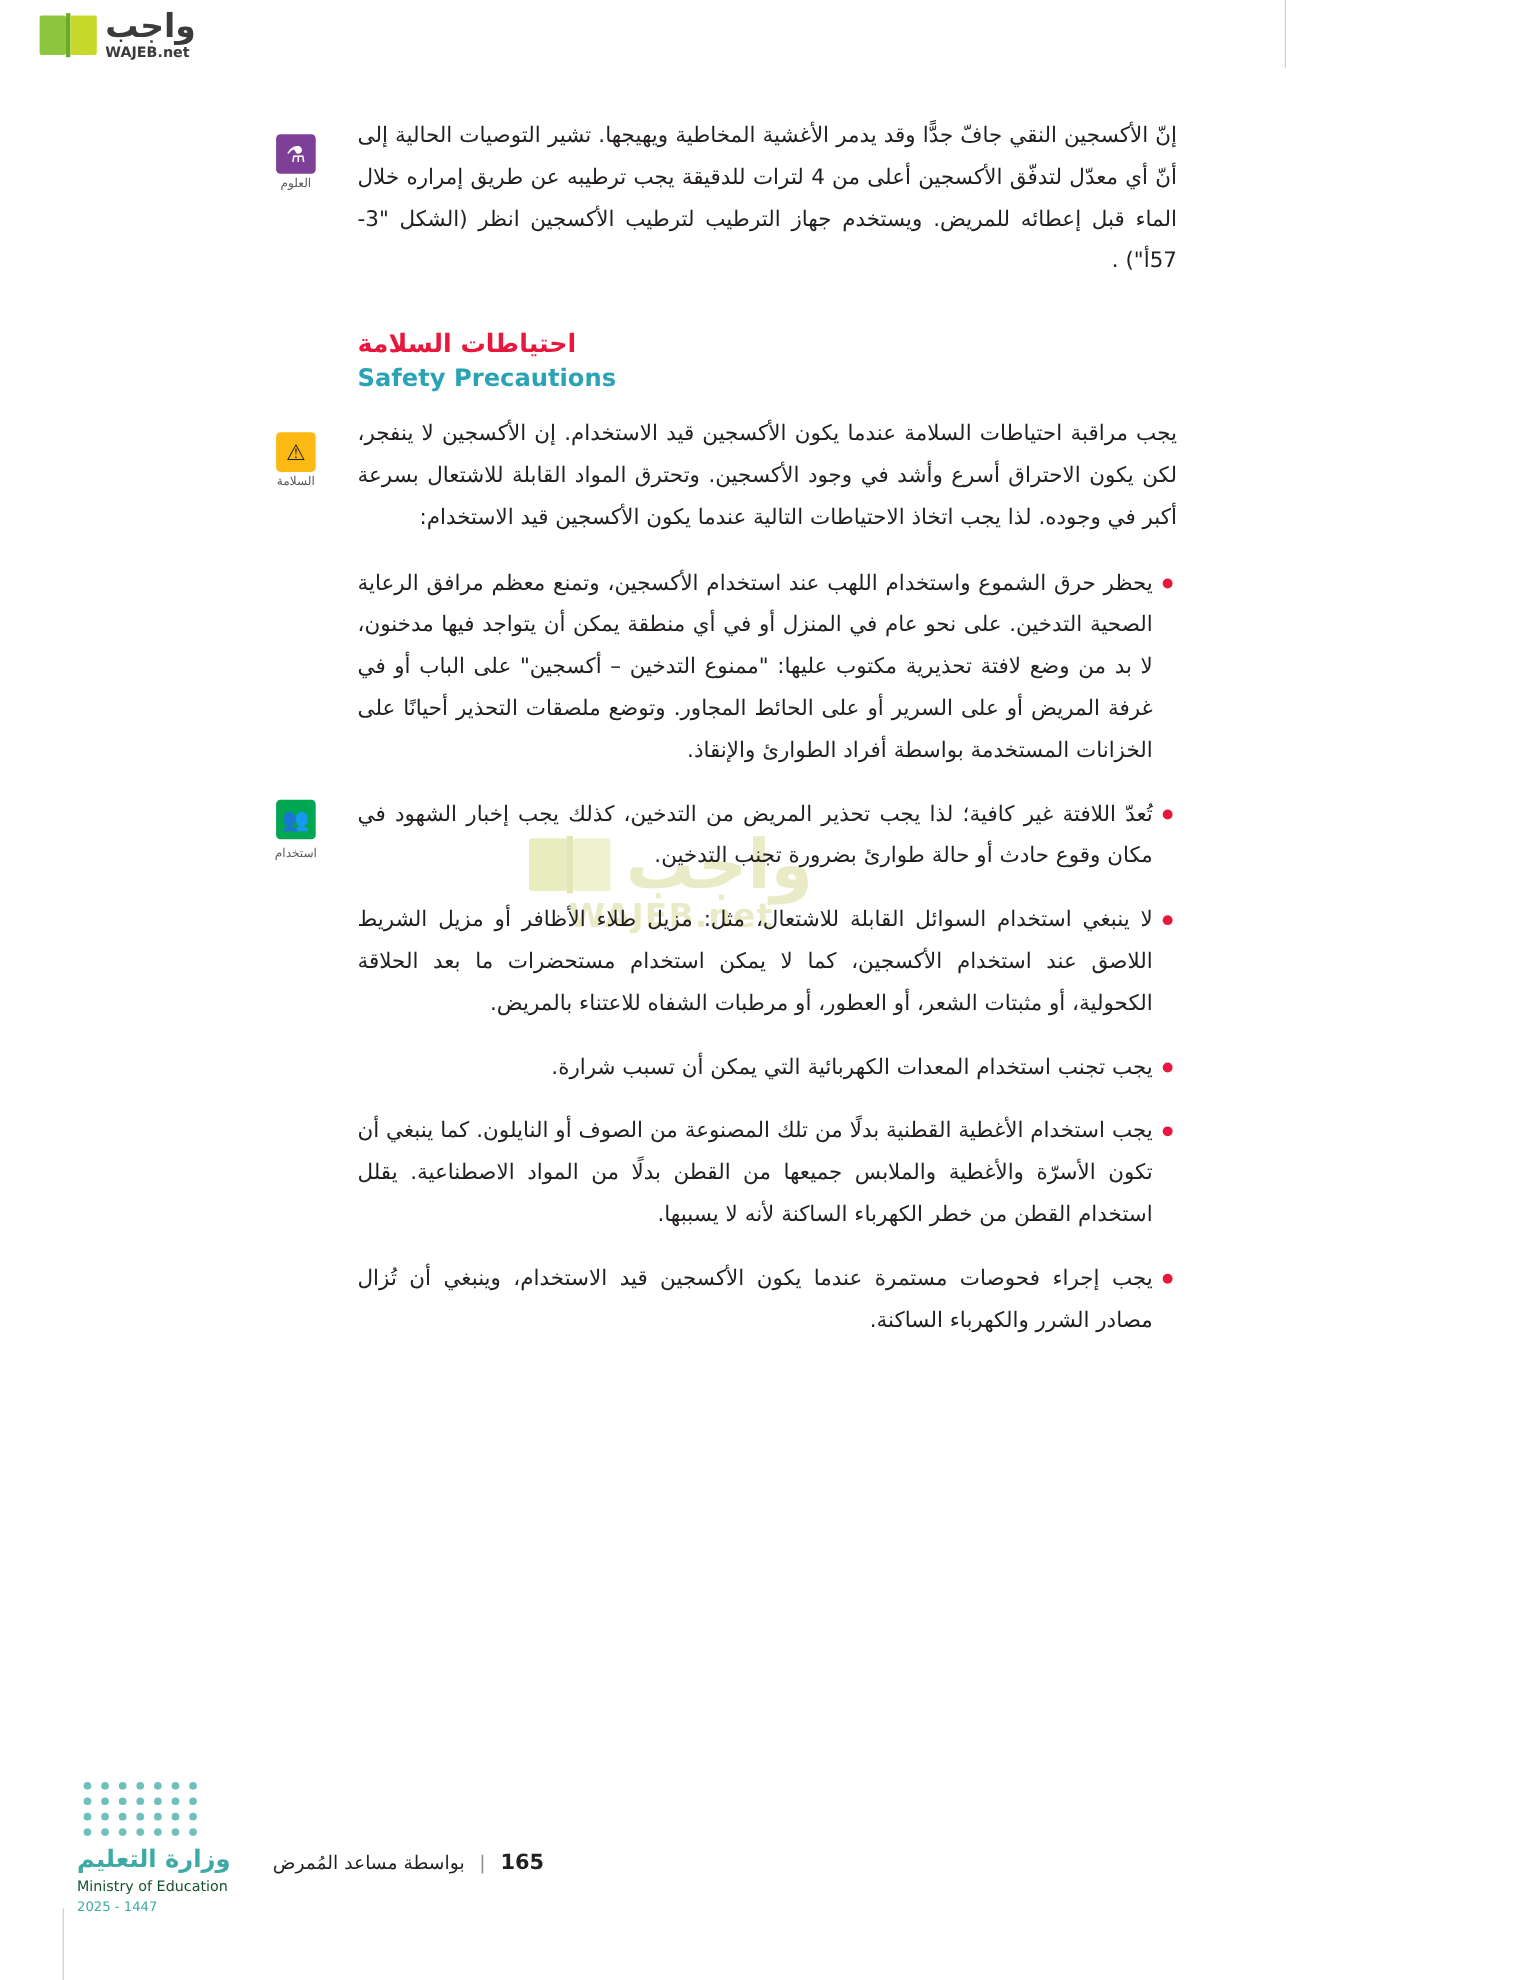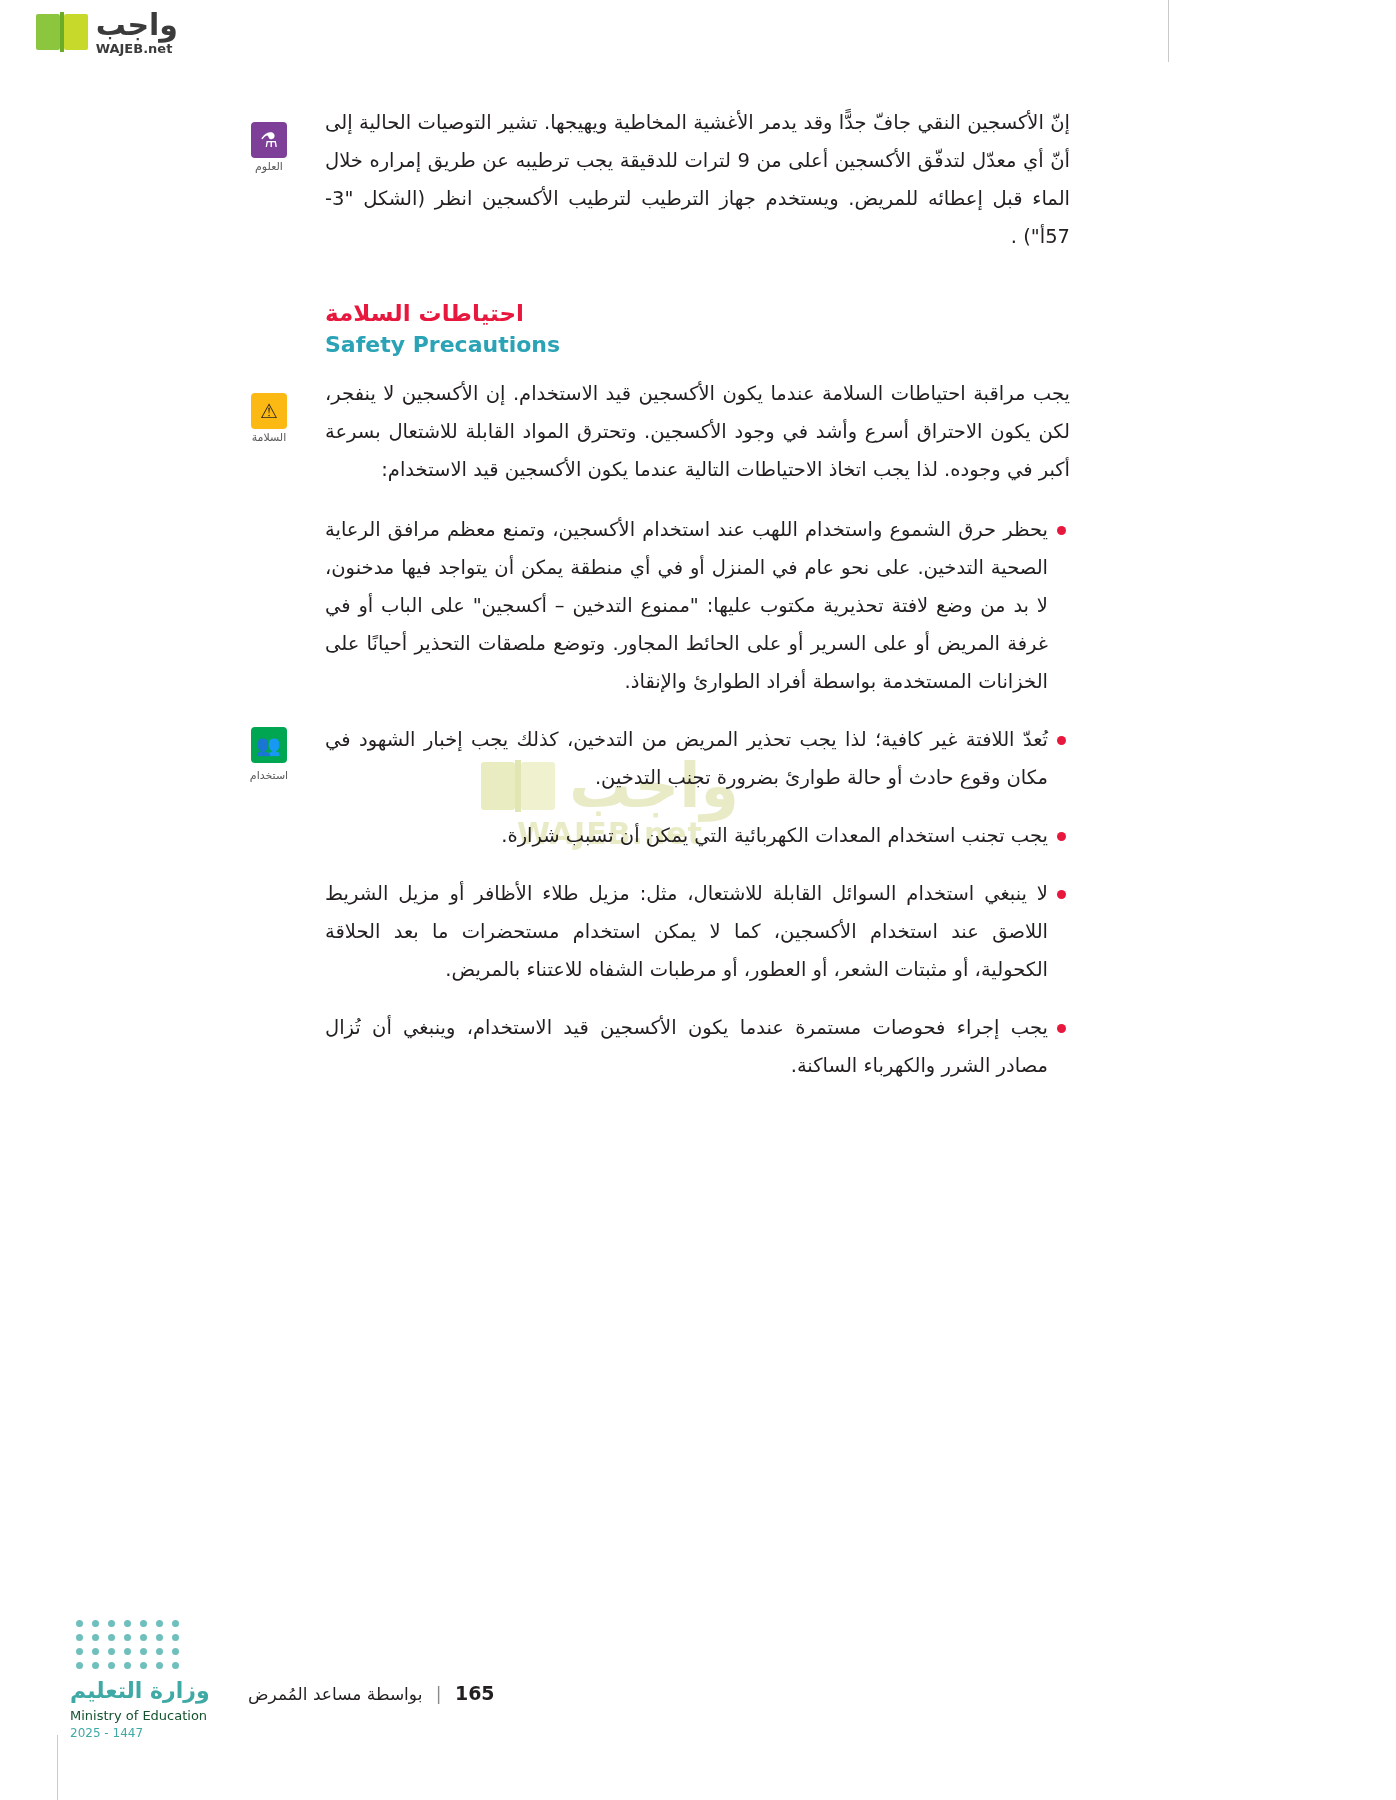--- a/index.html
+++ b/index.html
@@ -366,21 +366,21 @@
     <span class="wm-en">WAJEB.net</span>
   </div>
 
   <div class="content">
 
     <div class="intro-block">
       <div class="side-icon" id="icon-science">
         <div class="badge science">⚗</div>
         <span class="cap">العلوم</span>
       </div>
-      <p class="para">إنّ الأكسجين النقي جافّ جدًّا وقد يدمر الأغشية المخاطية ويهيجها. تشير التوصيات الحالية إلى أنّ أي معدّل لتدفّق الأكسجين أعلى من 9 لترات للدقيقة يجب ترطيبه عن طريق إمراره خلال الماء قبل إعطائه للمريض. ويستخدم جهاز الترطيب لترطيب الأكسجين انظر (الشكل "3-57أ") .</p>
+      <p class="para">إنّ الأكسجين النقي جافّ جدًّا وقد يدمر الأغشية المخاطية ويهيجها. تشير التوصيات الحالية إلى أنّ أي معدّل لتدفّق الأكسجين أعلى من 4 لترات للدقيقة يجب ترطيبه عن طريق إمراره خلال الماء قبل إعطائه للمريض. ويستخدم جهاز الترطيب لترطيب الأكسجين انظر (الشكل "3-57أ") .</p>
     </div>
 
     <div class="heading-wrap">
       <h2 class="head-ar">احتياطات السلامة</h2>
       <h3 class="head-en">Safety Precautions</h3>
     </div>
 
     <div class="intro-block">
       <div class="side-icon" id="icon-safety">
         <div class="badge safety">⚠</div>
@@ -394,24 +394,27 @@
         <span>يحظر حرق الشموع واستخدام اللهب عند استخدام الأكسجين، وتمنع معظم مرافق الرعاية الصحية التدخين. على نحو عام في المنزل أو في أي منطقة يمكن أن يتواجد فيها مدخنون، لا بد من وضع لافتة تحذيرية مكتوب عليها: "ممنوع التدخين – أكسجين" على الباب أو في غرفة المريض أو على السرير أو على الحائط المجاور. وتوضع ملصقات التحذير أحيانًا على الخزانات المستخدمة بواسطة أفراد الطوارئ والإنقاذ.</span>
       </li>
       <li class="with-icon">
         <div class="side-icon" id="icon-community">
           <div class="badge community">👥</div>
           <span class="cap">استخدام</span>
         </div>
         <span>تُعدّ اللافتة غير كافية؛ لذا يجب تحذير المريض من التدخين، كذلك يجب إخبار الشهود في مكان وقوع حادث أو حالة طوارئ بضرورة تجنب التدخين.</span>
       </li>
       <li>
+        <span>لا ينبغي استخدام السوائل القابلة للاشتعال، مثل: مزيل طلاء الأظافر أو مزيل الشريط اللاصق عند استخدام الأكسجين، كما لا يمكن استخدام مستحضرات ما بعد الحلاقة الكحولية، أو مثبتات الشعر، أو العطور، أو مرطبات الشفاه للاعتناء بالمريض.</span>
+      </li>
+      <li>
         <span>يجب تجنب استخدام المعدات الكهربائية التي يمكن أن تسبب شرارة.</span>
       </li>
       <li>
-        <span>لا ينبغي استخدام السوائل القابلة للاشتعال، مثل: مزيل طلاء الأظافر أو مزيل الشريط اللاصق عند استخدام الأكسجين، كما لا يمكن استخدام مستحضرات ما بعد الحلاقة الكحولية، أو مثبتات الشعر، أو العطور، أو مرطبات الشفاه للاعتناء بالمريض.</span>
+        <span>يجب استخدام الأغطية القطنية بدلًا من تلك المصنوعة من الصوف أو النايلون. كما ينبغي أن تكون الأسرّة والأغطية والملابس جميعها من القطن بدلًا من المواد الاصطناعية. يقلل استخدام القطن من خطر الكهرباء الساكنة لأنه لا يسببها.</span>
       </li>
       <li>
         <span>يجب إجراء فحوصات مستمرة عندما يكون الأكسجين قيد الاستخدام، وينبغي أن تُزال مصادر الشرر والكهرباء الساكنة.</span>
       </li>
     </ul>
   </div>
 
   <div class="footer">
     <div class="moe-logo">
       <div class="moe-dots">

